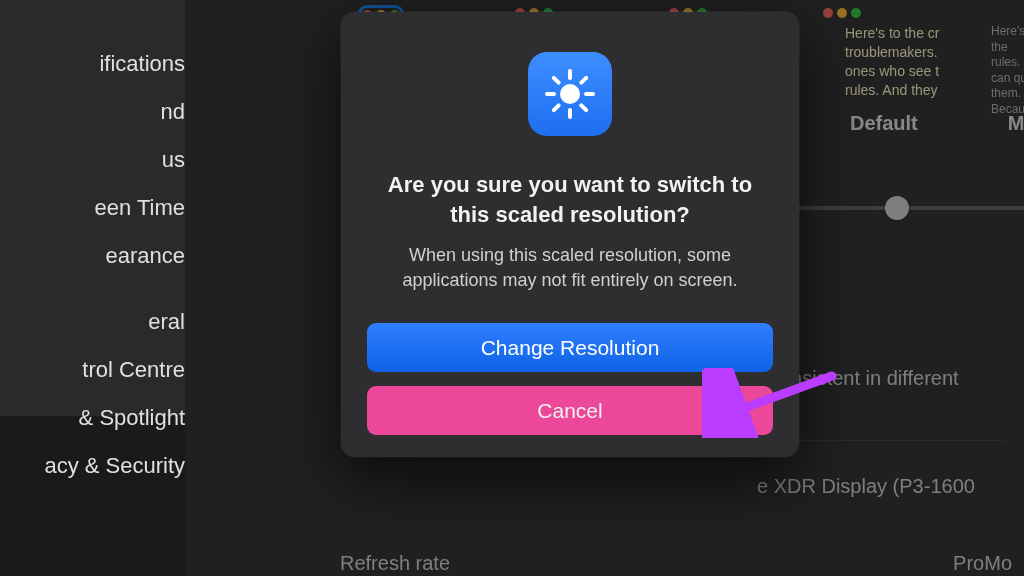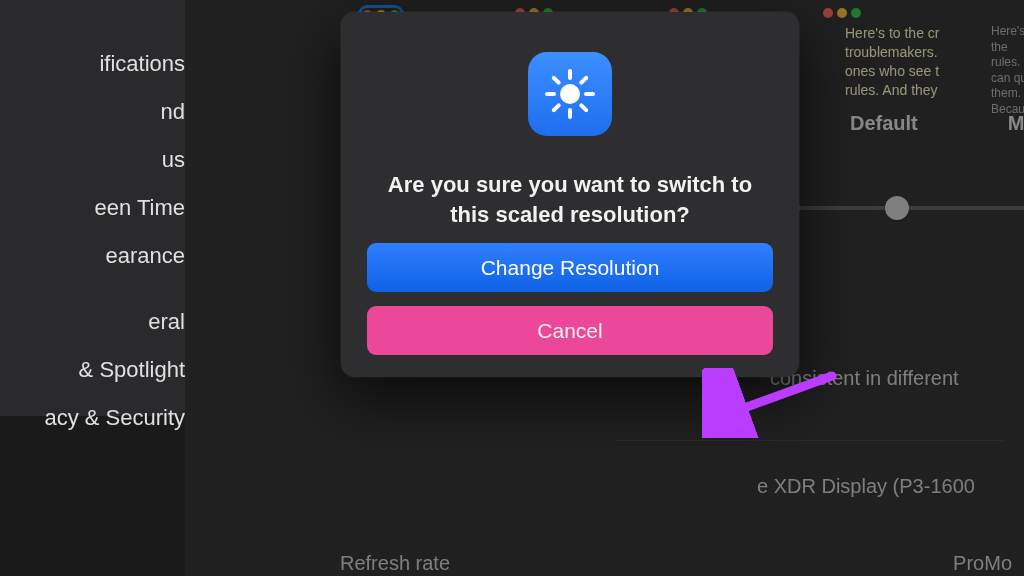--- a/index.html
+++ b/index.html
@@ -227,20 +227,21 @@
 </head>
 <body>
 
 <div class="sidebar">
   <div class="sidebar-item">ifications</div>
   <div class="sidebar-item">nd</div>
   <div class="sidebar-item">us</div>
   <div class="sidebar-item">een Time</div>
   <div class="sidebar-item">earance</div>
   <div class="sidebar-item" style="margin-top:18px">eral</div>
+  <div class="sidebar-item">trol Centre</div>
   <div class="sidebar-item">&amp; Spotlight</div>
   <div class="sidebar-item">acy &amp; Security</div>
 </div>
 
 <div class="bg-area">
   <div class="thumbs">
     <div class="thumb selected">
       <div class="dots">
           <div class="dot red"></div>
           <div class="dot yellow"></div>
@@ -303,20 +304,21 @@
         <line x1="4" y1="27" x2="11" y2="27"></line>
         <line x1="43" y1="27" x2="50" y2="27"></line>
         <line x1="10.8" y1="10.8" x2="15.7" y2="15.7"></line>
         <line x1="38.3" y1="38.3" x2="43.2" y2="43.2"></line>
         <line x1="10.8" y1="43.2" x2="15.7" y2="38.3"></line>
         <line x1="38.3" y1="15.7" x2="43.2" y2="10.8"></line>
       </g>
     </svg>
   </div>
   <div class="dialog-title">Are you sure you want to switch to this scaled resolution?</div>
+  <div class="dialog-body">When using this scaled resolution, some applications may not fit entirely on screen.</div>
   <button class="btn btn-primary">Change Resolution</button>
   <button class="btn btn-secondary">Cancel</button>
 </div>
 
 <svg class="arrow" width="140" height="70">
   <defs>
     <marker id="ah" markerWidth="16" markerHeight="14" refX="3" refY="7" orient="auto">
       <polygon points="0 0, 16 7, 0 14" fill="#b93cff"></polygon>
     </marker>
   </defs>

